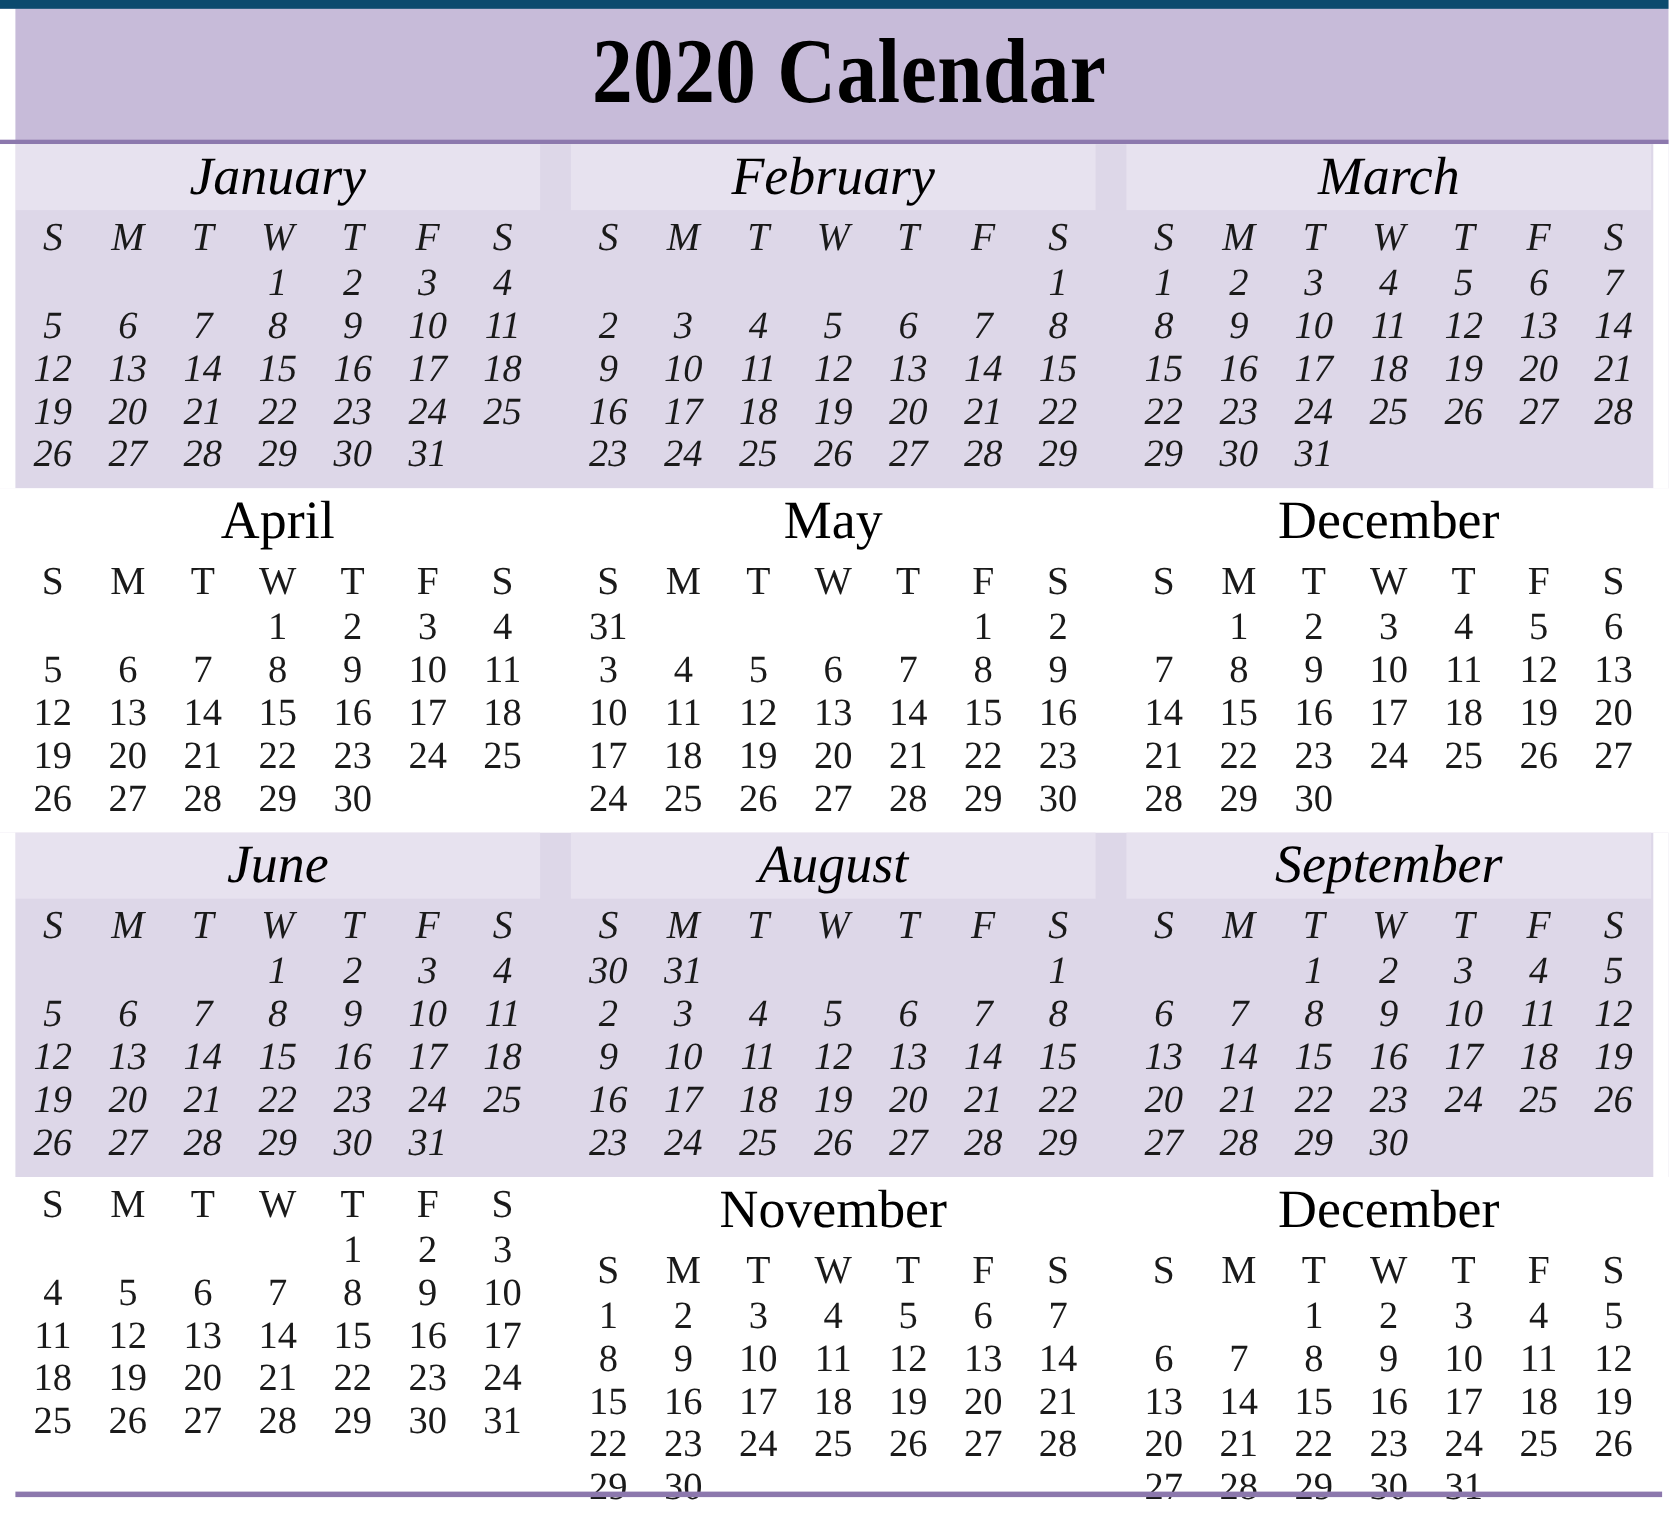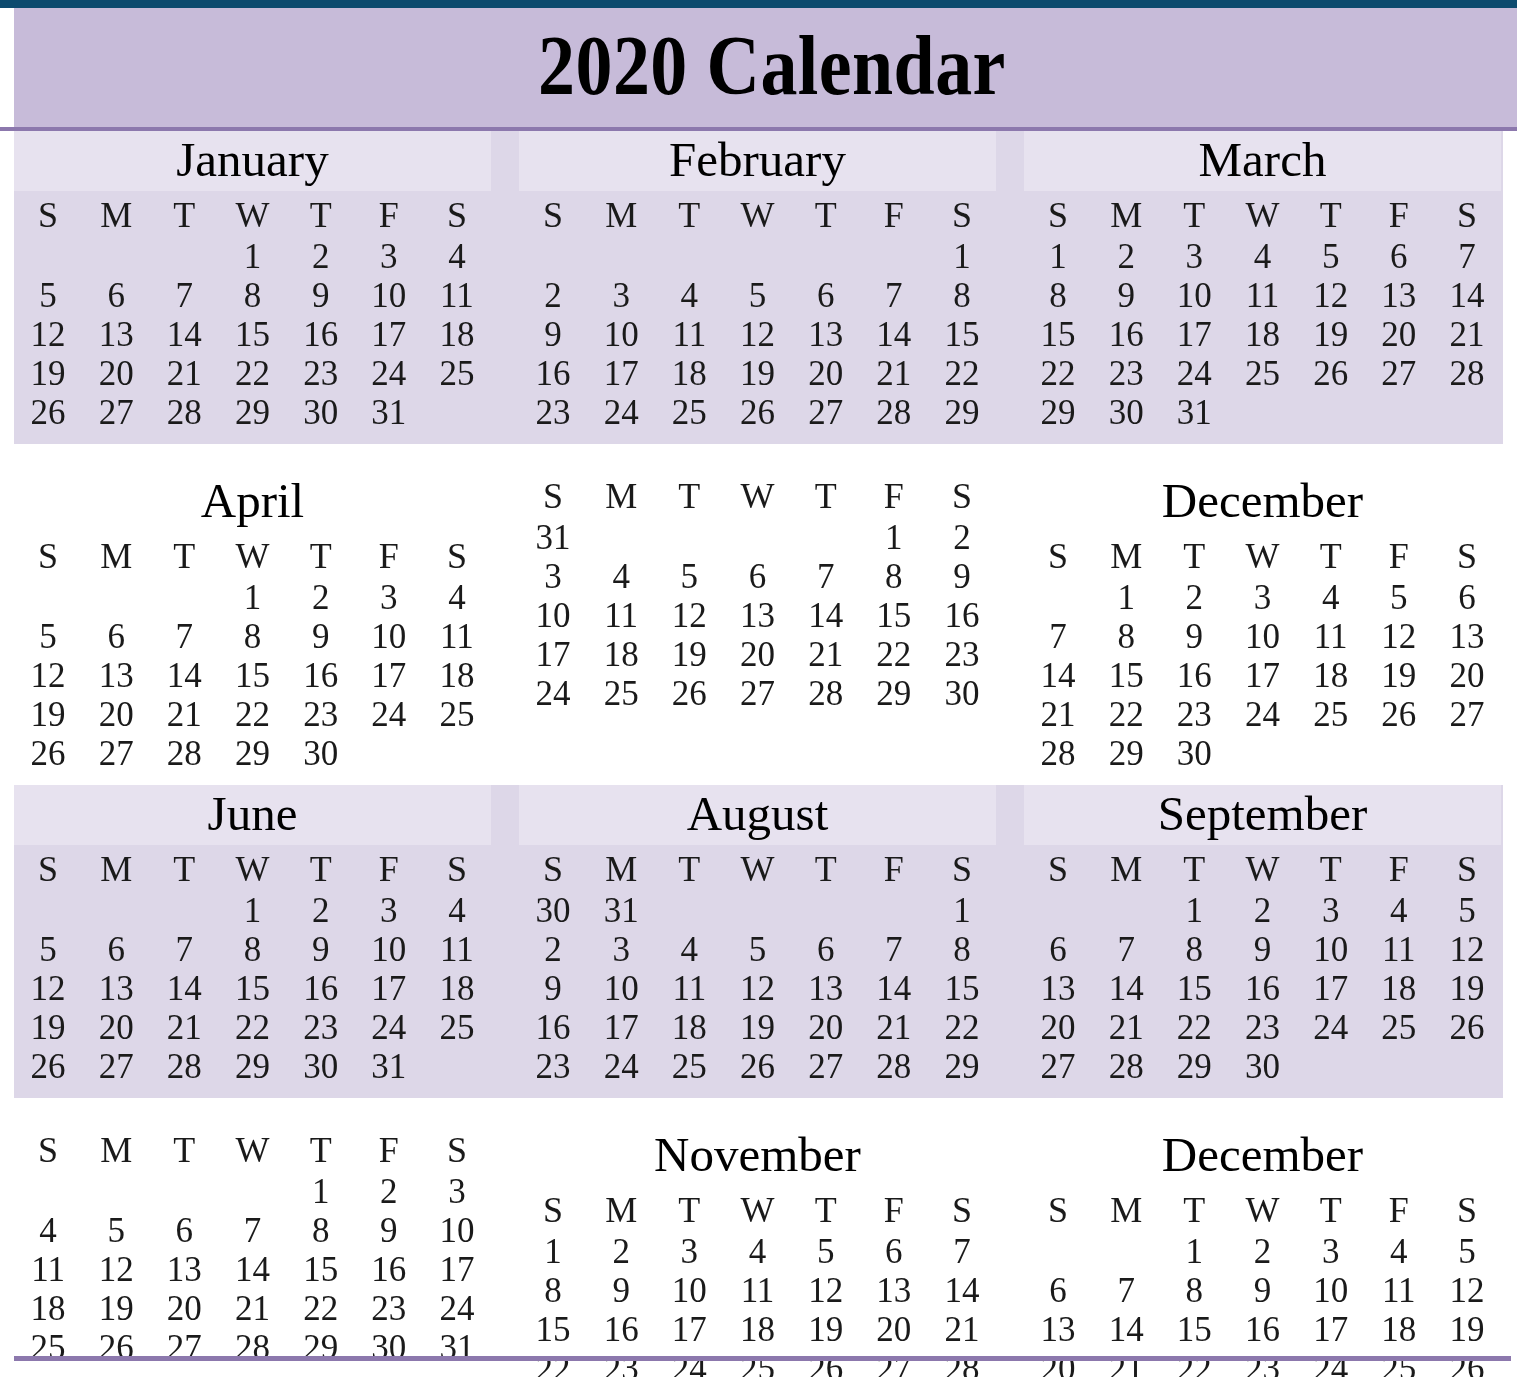--- a/index.html
+++ b/index.html
@@ -64,24 +64,24 @@
     flex-direction: column;
   }
   .month-row {
     display: flex;
     position: relative;
     height: 313px;
     box-sizing: border-box;
   }
   .month-row.shaded {
     background: #ddd7e8;
+    font-style: italic;
   }
   .month-row.plain {
     background: #ffffff;
-    margin-top: 28px;
   }
   
   .month-row.shaded::before,
   .month-row.shaded::after {
     content: "";
     position: absolute;
     top: 0; bottom: 0;
     width: 14px;
     background: #ffffff;
     z-index: 3;
@@ -424,20 +424,23 @@
                 <td>28</td>
                 <td>29</td>
                 <td>30</td>
                 <td class="empty"></td>
                 <td class="empty"></td>
               </tr>
             </tbody>
           </table>
         </div>
         <div class="month">
+          <div class="month-name-band">
+            <div class="month-name">May</div>
+          </div>
           <table class="month-table">
             <thead>
               <tr>
                 <th class="sun">S</th>
                 <th>M</th>
                 <th>T</th>
                 <th>W</th>
                 <th>T</th>
                 <th>F</th>
                 <th>S</th>

